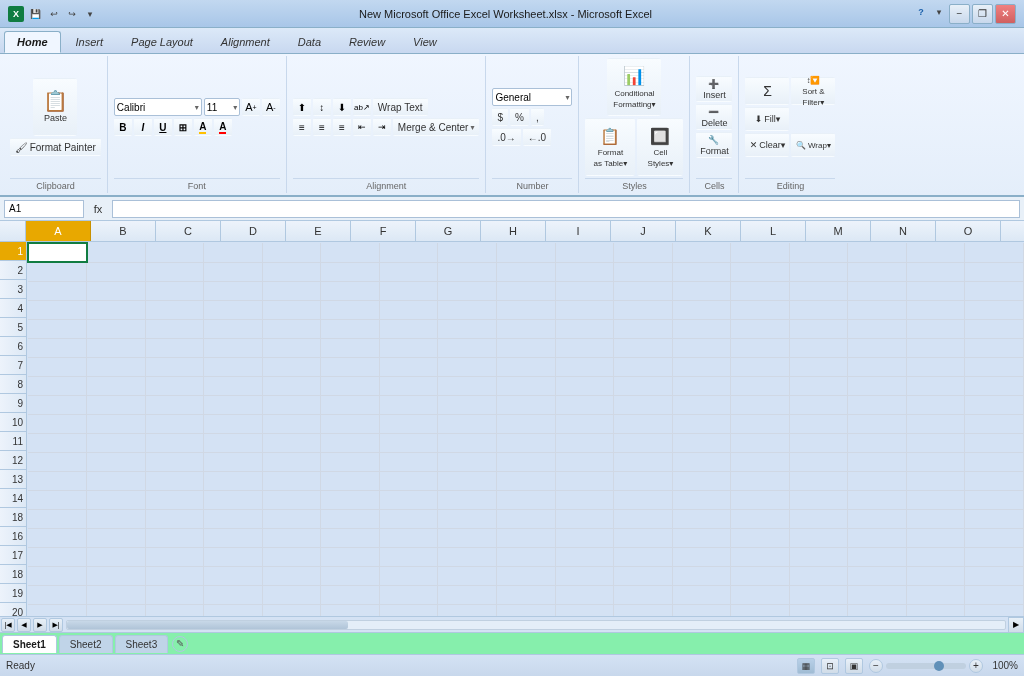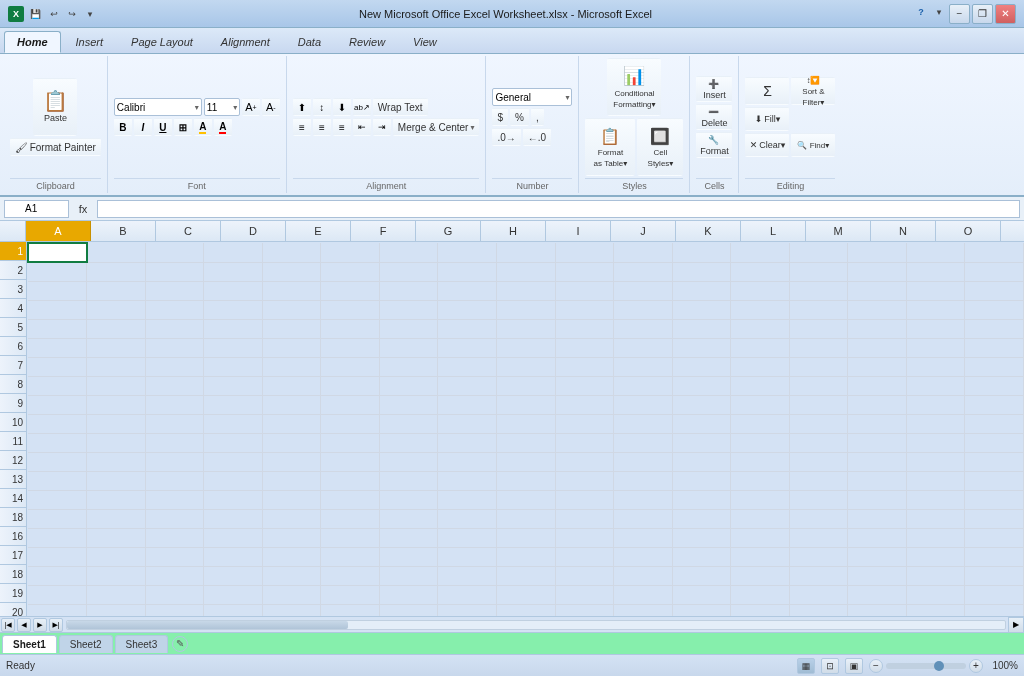--- a/index.html
+++ b/index.html
@@ -209,26 +209,26 @@
     #formula-bar {
       background: #e8f0f8;
       height: 24px;
       display: flex;
       align-items: center;
       border-bottom: 1px solid #b0c8e0;
       padding: 0 4px;
       gap: 4px;
     }
     #name-box {
-      width: 65px;
+      width: 80px;
       height: 18px;
       background: white;
       border: 1px solid #aac0d8;
       font-size: 10px;
-      padding: 0 20px;
+      padding: 0 4px;
       display: flex;
       align-items: center;
     }
     #formula-icon {
       font-size: 11px;
       color: #333;
       width: 20px;
       text-align: center;
     }
     #formula-input {
@@ -668,21 +668,21 @@
               <span>Fill▾</span>
             </div>
           </div>
           <div style="display:flex;gap:2px;">
             <div class="editing-btn" style="height:24px;width:44px;flex-direction:row;gap:2px;">
               <span>✕</span>
               <span>Clear▾</span>
             </div>
             <div class="editing-btn" style="height:24px;width:44px;font-size:8px;flex-direction:row;">
               <span>🔍</span>
-              <span>Find▾</span>
+              <span>Wrap▾</span>
             </div>
           </div>
         </div>
       </div>
       <div class="ribbon-group-label">Editing</div>
     </div>
 
   </div>
 
   <div id="formula-bar">

